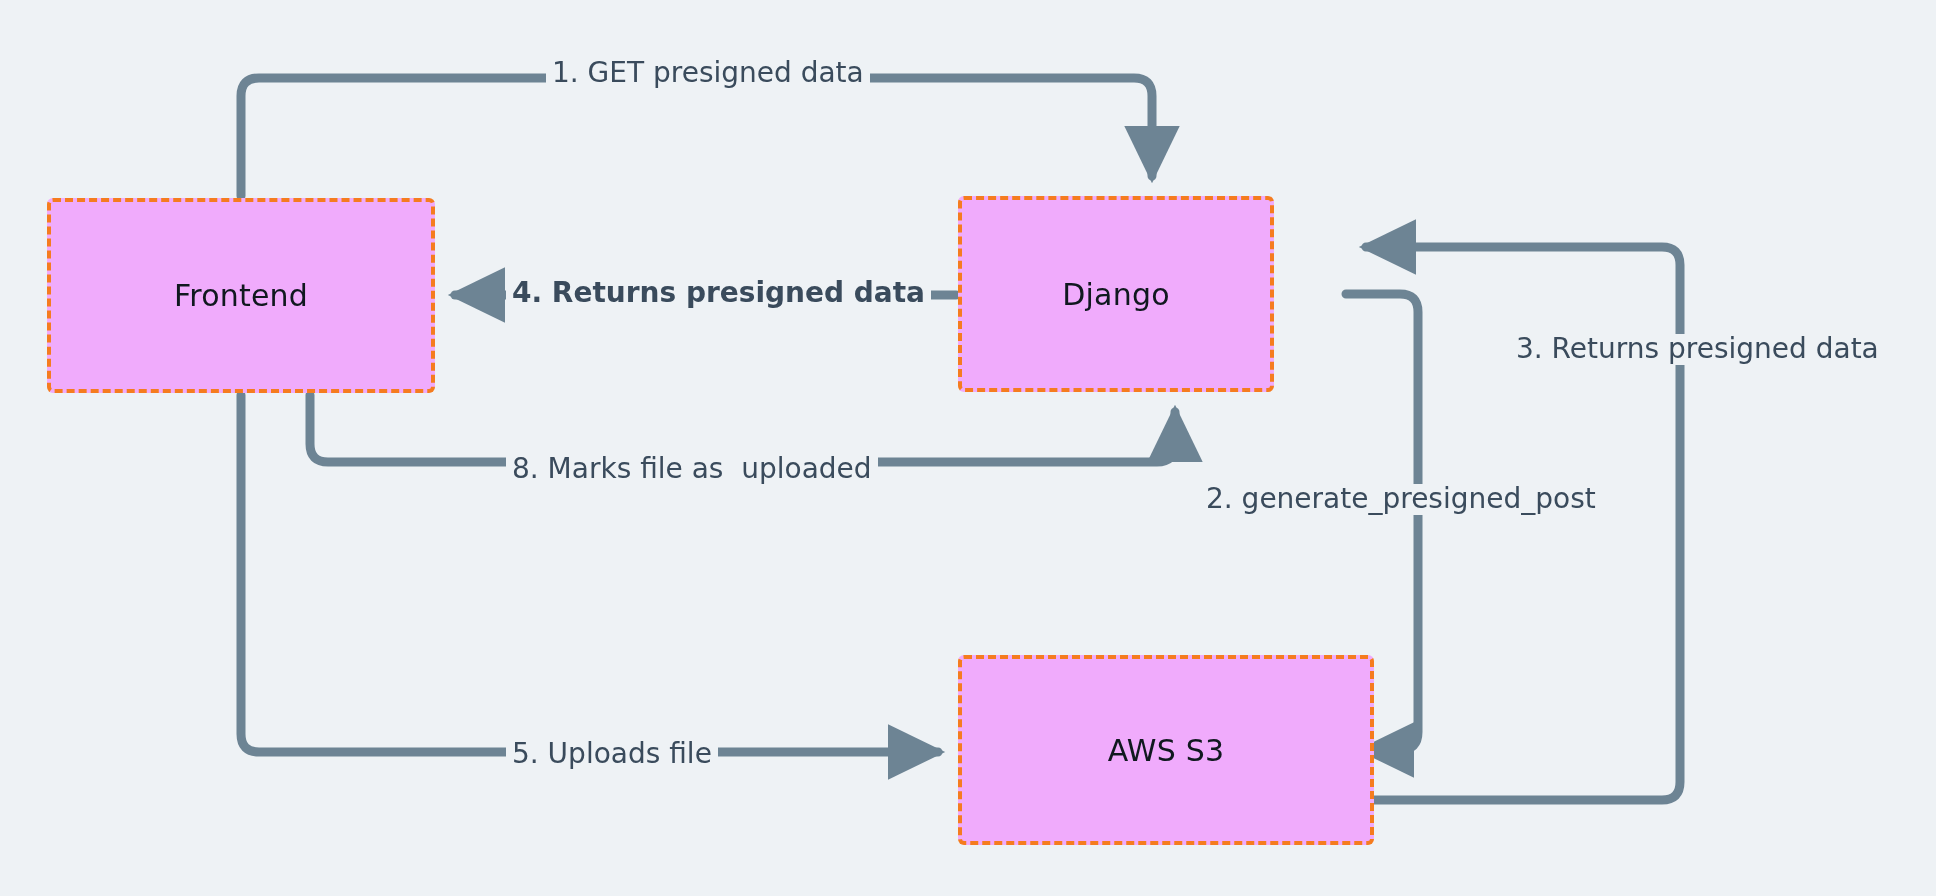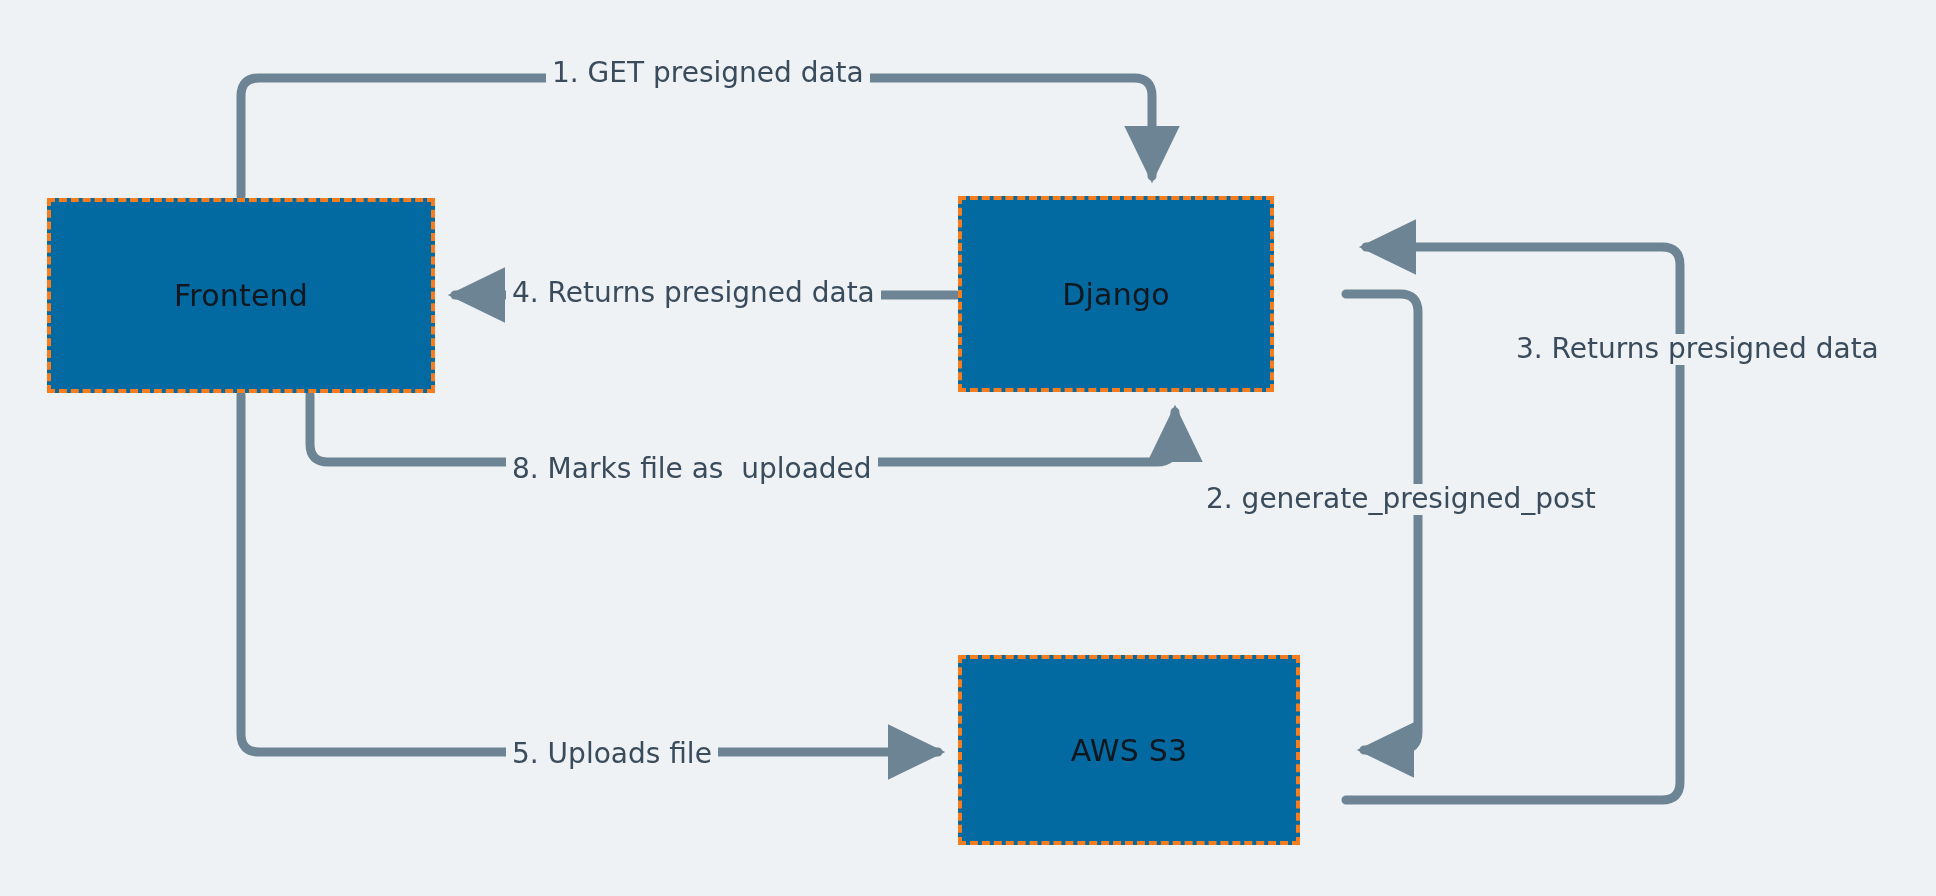--- a/index.html
+++ b/index.html
@@ -18,23 +18,23 @@
   svg.edges {
     position: absolute;
     left: 0;
     top: 0;
     width: 1936px;
     height: 896px;
   }
   .node {
     position: absolute;
     box-sizing: border-box;
-    background: #0369a1;
+    background: #f0abfc;
     border: 4px dashed #f57c1f;
-    border-radius: 0;
+    border-radius: 6px;
     display: flex;
     align-items: center;
     justify-content: center;
   }
   .node-label {
     font-size: 30px;
     color: #10181f;
     font-family: "DejaVu Sans", sans-serif;
     letter-spacing: 0.2px;
   }
@@ -43,24 +43,24 @@
     font-size: 28px;
     color: #3a4b5c;
     font-family: "DejaVu Sans", sans-serif;
     white-space: pre;
     background: #eef2f5;
     line-height: 1.1;
     padding: 0 6px;
   }
   #node-frontend { left: 47px;  top: 198px; width: 388px; height: 195px; }
   #node-django   { left: 958px; top: 196px; width: 316px; height: 196px; }
-  #node-awss3    { left: 958px; top: 655px; width: 342px; height: 190px; }
+  #node-awss3    { left: 958px; top: 655px; width: 416px; height: 190px; }
 
   #label-1 { left: 546px;  top: 58px;  }
-  #label-4 { left: 506px;  top: 278px; }
+  #label-4 { left: 506px;  top: 278px; font-weight: bold; }
   #label-6 { left: 506px;  top: 454px; }
   #label-2 { left: 1200px; top: 484px; }
   #label-3 { left: 1510px; top: 334px; }
   #label-5 { left: 506px;  top: 739px; }
 </style>
 </head>
 <body>
 
 <div id="canvas">
 

